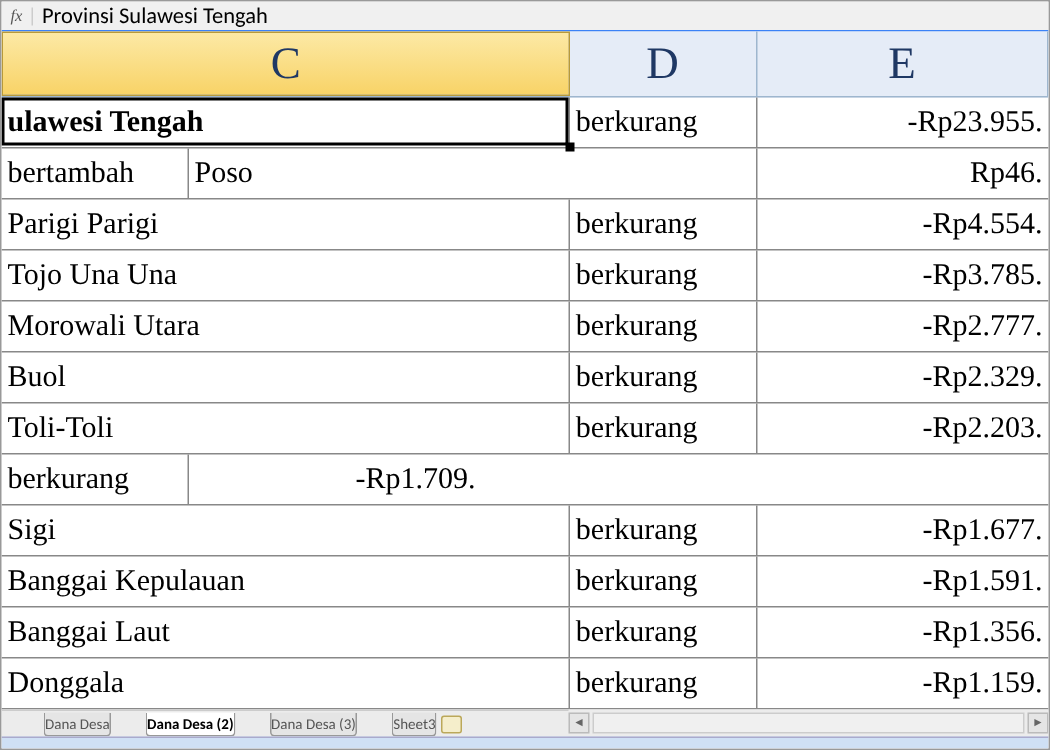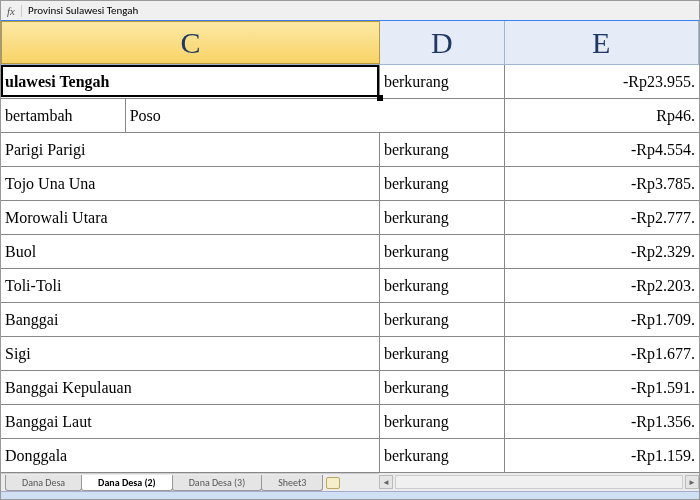--- a/index.html
+++ b/index.html
@@ -25,21 +25,21 @@
     font-style: italic;
     color: #555;
     border-right: 1px solid #ccc;
     font-family: 'Times New Roman', serif;
   }
   .formula-input {
     flex: 1;
     border: none;
     background: transparent;
     padding: 0 6px;
-    font-size: 11px;
+    font-size: 15px;
     font-family: Calibri, Arial, sans-serif;
     outline: none;
   }
   .header-row {
     display: flex;
     height: 44px;
     background: #e5ecf7;
     border-bottom: 1px solid #9eb6ce;
   }
   .col-header {
@@ -60,21 +60,21 @@
     position: relative;
   }
   .row {
     display: flex;
     height: 34px;
     border-bottom: 1px solid #888;
   }
   .cell {
     border-right: 1px solid #888;
     font-family: 'Times New Roman', serif;
-    font-size: 16px;
+    font-size: 20px;
     color: #000;
     display: flex;
     align-items: center;
     padding: 0 4px;
     overflow: hidden;
     white-space: nowrap;
   }
   .cell.c { width: 380px; }
   .cell.d { width: 125px; }
   .cell.e { width: 195px; justify-content: flex-end; border-right: none; }
@@ -109,28 +109,29 @@
     right: 0;
     height: 18px;
     display: flex;
     align-items: center;
     font-size: 10px;
     background: #ececec;
     border-top: 1px solid #ccc;
     padding-left: 4px;
   }
   .tab {
-    padding: 1px 16px;
+    padding: 1px 0;
     border: 1px solid #999;
     border-top: none;
     margin-right: -1px;
     background: #e5e5e5;
     color: #555;
     border-radius: 0 0 3px 3px;
     cursor: pointer;
+    margin-left: 24px;
   }
   .tab.active {
     background: #fff;
     color: #000;
     font-weight: bold;
   }
   .new-tab {
     margin-left: 4px;
     width: 14px;
     height: 12px;
@@ -224,21 +225,20 @@
     <div class="cell c">Buol</div>
     <div class="cell d">berkurang</div>
     <div class="cell e">-Rp2.329.</div>
   </div>
   <div class="row">
     <div class="cell c">Toli-Toli</div>
     <div class="cell d">berkurang</div>
     <div class="cell e">-Rp2.203.</div>
   </div>
   <div class="row">
-    <div class="cell c">Banggai</div>
     <div class="cell d">berkurang</div>
     <div class="cell e">-Rp1.709.</div>
   </div>
   <div class="row">
     <div class="cell c">Sigi</div>
     <div class="cell d">berkurang</div>
     <div class="cell e">-Rp1.677.</div>
   </div>
   <div class="row">
     <div class="cell c">Banggai Kepulauan</div>

